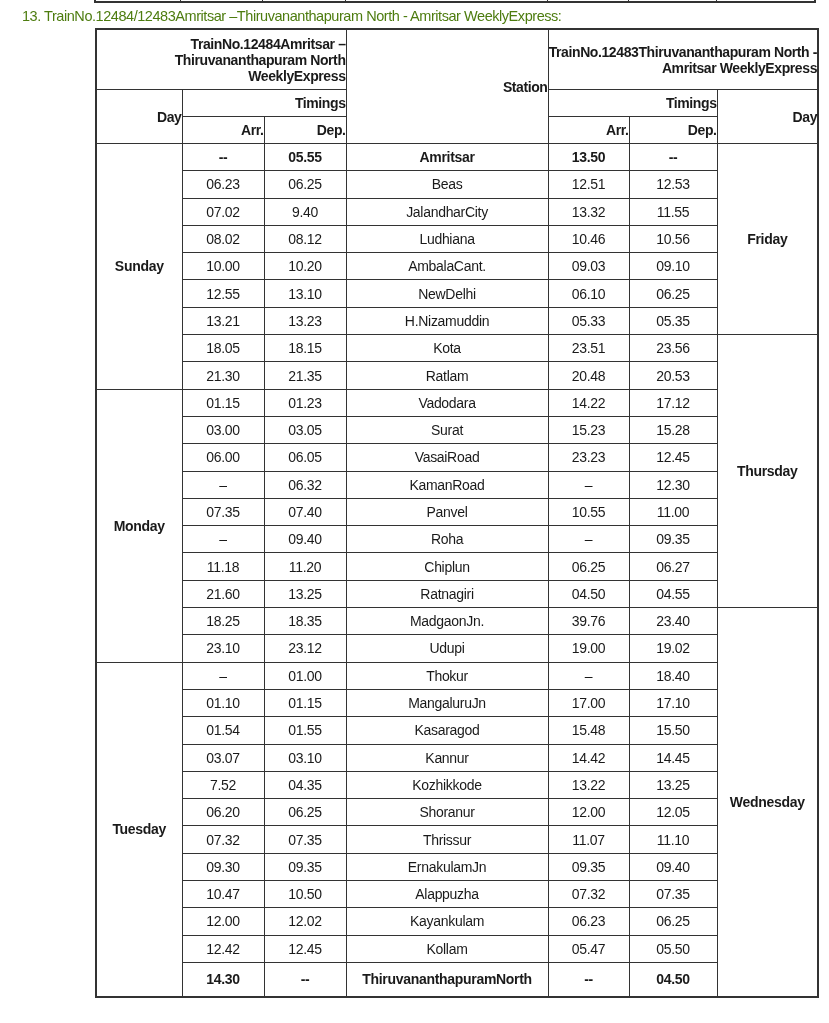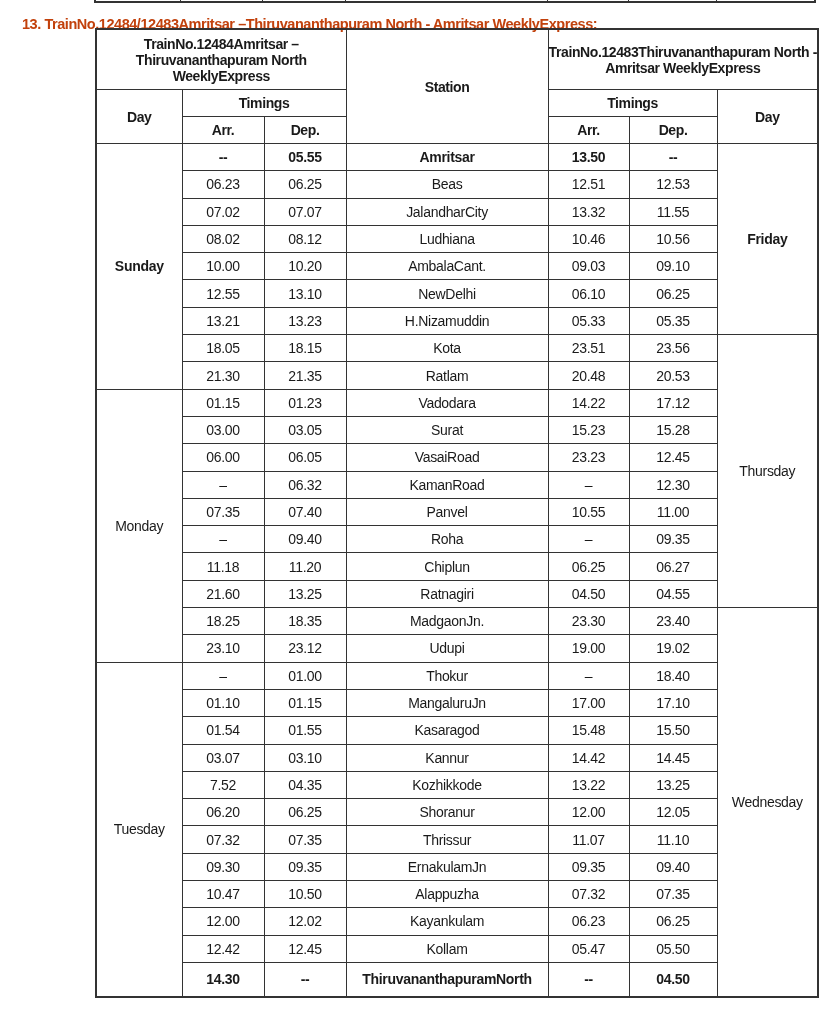--- a/index.html
+++ b/index.html
@@ -8,45 +8,45 @@
     font-family: "Liberation Sans", "DejaVu Sans", sans-serif;
     color: #1a1a1a;
   }
   .prev-table {
     position: absolute; left: 94px; top: -10px; width: 722px; height: 13px;
     border: 2px solid #333; border-top: none; box-sizing: border-box;
   }
   .prev-table .v { position: absolute; top: 0; bottom: 0; width: 1px; background: #333; }
 
   .heading {
-    position: absolute; left: 22px; top: 16px;
-    font-size: 14.5px; font-weight: bold; letter-spacing: -0.45px;
-    white-space: nowrap; color: #c2410c;
+    position: absolute; left: 22px; top: 8px;
+    font-size: 14.5px; font-weight: normal; letter-spacing: -0.45px;
+    white-space: nowrap; color: #4d7c0f;
   }
 
   table.timetable {
     position: absolute; left: 95px; top: 28px;
     border-collapse: collapse; table-layout: fixed;
     width: 722px;
     border: 2px solid #333;
   }
   table.timetable td, table.timetable th {
     border: 1.5px solid #333;
     text-align: center; vertical-align: middle;
     padding: 0; font-size: 14px; line-height: 16px;
     letter-spacing: -0.3px;
   }
-  table.timetable th { font-weight: bold; font-size: 14px; letter-spacing: -0.4px; }
+  table.timetable th { font-weight: bold; font-size: 14px; letter-spacing: -0.4px; text-align: right; }
   th.train-title { height: 59px; line-height: 16px; padding: 0 2px; }
   tr.timings-row th { height: 26px; }
   tr.arrdep-row th { height: 26px; }
   tr.data-row td { height: 26.3px; }
   tr.data-row.bold td { font-weight: bold; }
   tr.data-row.last td { height: 33px; }
-  td.day-cell { font-size: 14.5px; }
+  td.day-cell { font-size: 14.5px; font-weight: bold; }
   td.station-cell { white-space: nowrap; margin-left: 28px; }
 </style>
 </head>
 <body>
 
 <div class="prev-table">
   <div class="v" style="left:84px"></div>
   <div class="v" style="left:166px"></div>
   <div class="v" style="left:249px"></div>
   <div class="v" style="left:451px"></div>
@@ -97,21 +97,21 @@
       </tr>
       <tr class="data-row">
         <td>06.23</td>
         <td>06.25</td>
         <td class="station-cell">Beas</td>
         <td>12.51</td>
         <td>12.53</td>
       </tr>
       <tr class="data-row">
         <td>07.02</td>
-        <td>07.07</td>
+        <td>9.40</td>
         <td class="station-cell">JalandharCity</td>
         <td>13.32</td>
         <td>11.55</td>
       </tr>
       <tr class="data-row">
         <td>08.02</td>
         <td>08.12</td>
         <td class="station-cell">Ludhiana</td>
         <td>10.46</td>
         <td>10.56</td>
@@ -206,21 +206,21 @@
         <td>21.60</td>
         <td>13.25</td>
         <td class="station-cell">Ratnagiri</td>
         <td>04.50</td>
         <td>04.55</td>
       </tr>
       <tr class="data-row">
         <td>18.25</td>
         <td>18.35</td>
         <td class="station-cell">MadgaonJn.</td>
-        <td>23.30</td>
+        <td>39.76</td>
         <td>23.40</td>
         <td class="day-cell" rowspan="15">Wednesday</td>
       </tr>
       <tr class="data-row">
         <td>23.10</td>
         <td>23.12</td>
         <td class="station-cell">Udupi</td>
         <td>19.00</td>
         <td>19.02</td>
       </tr>

